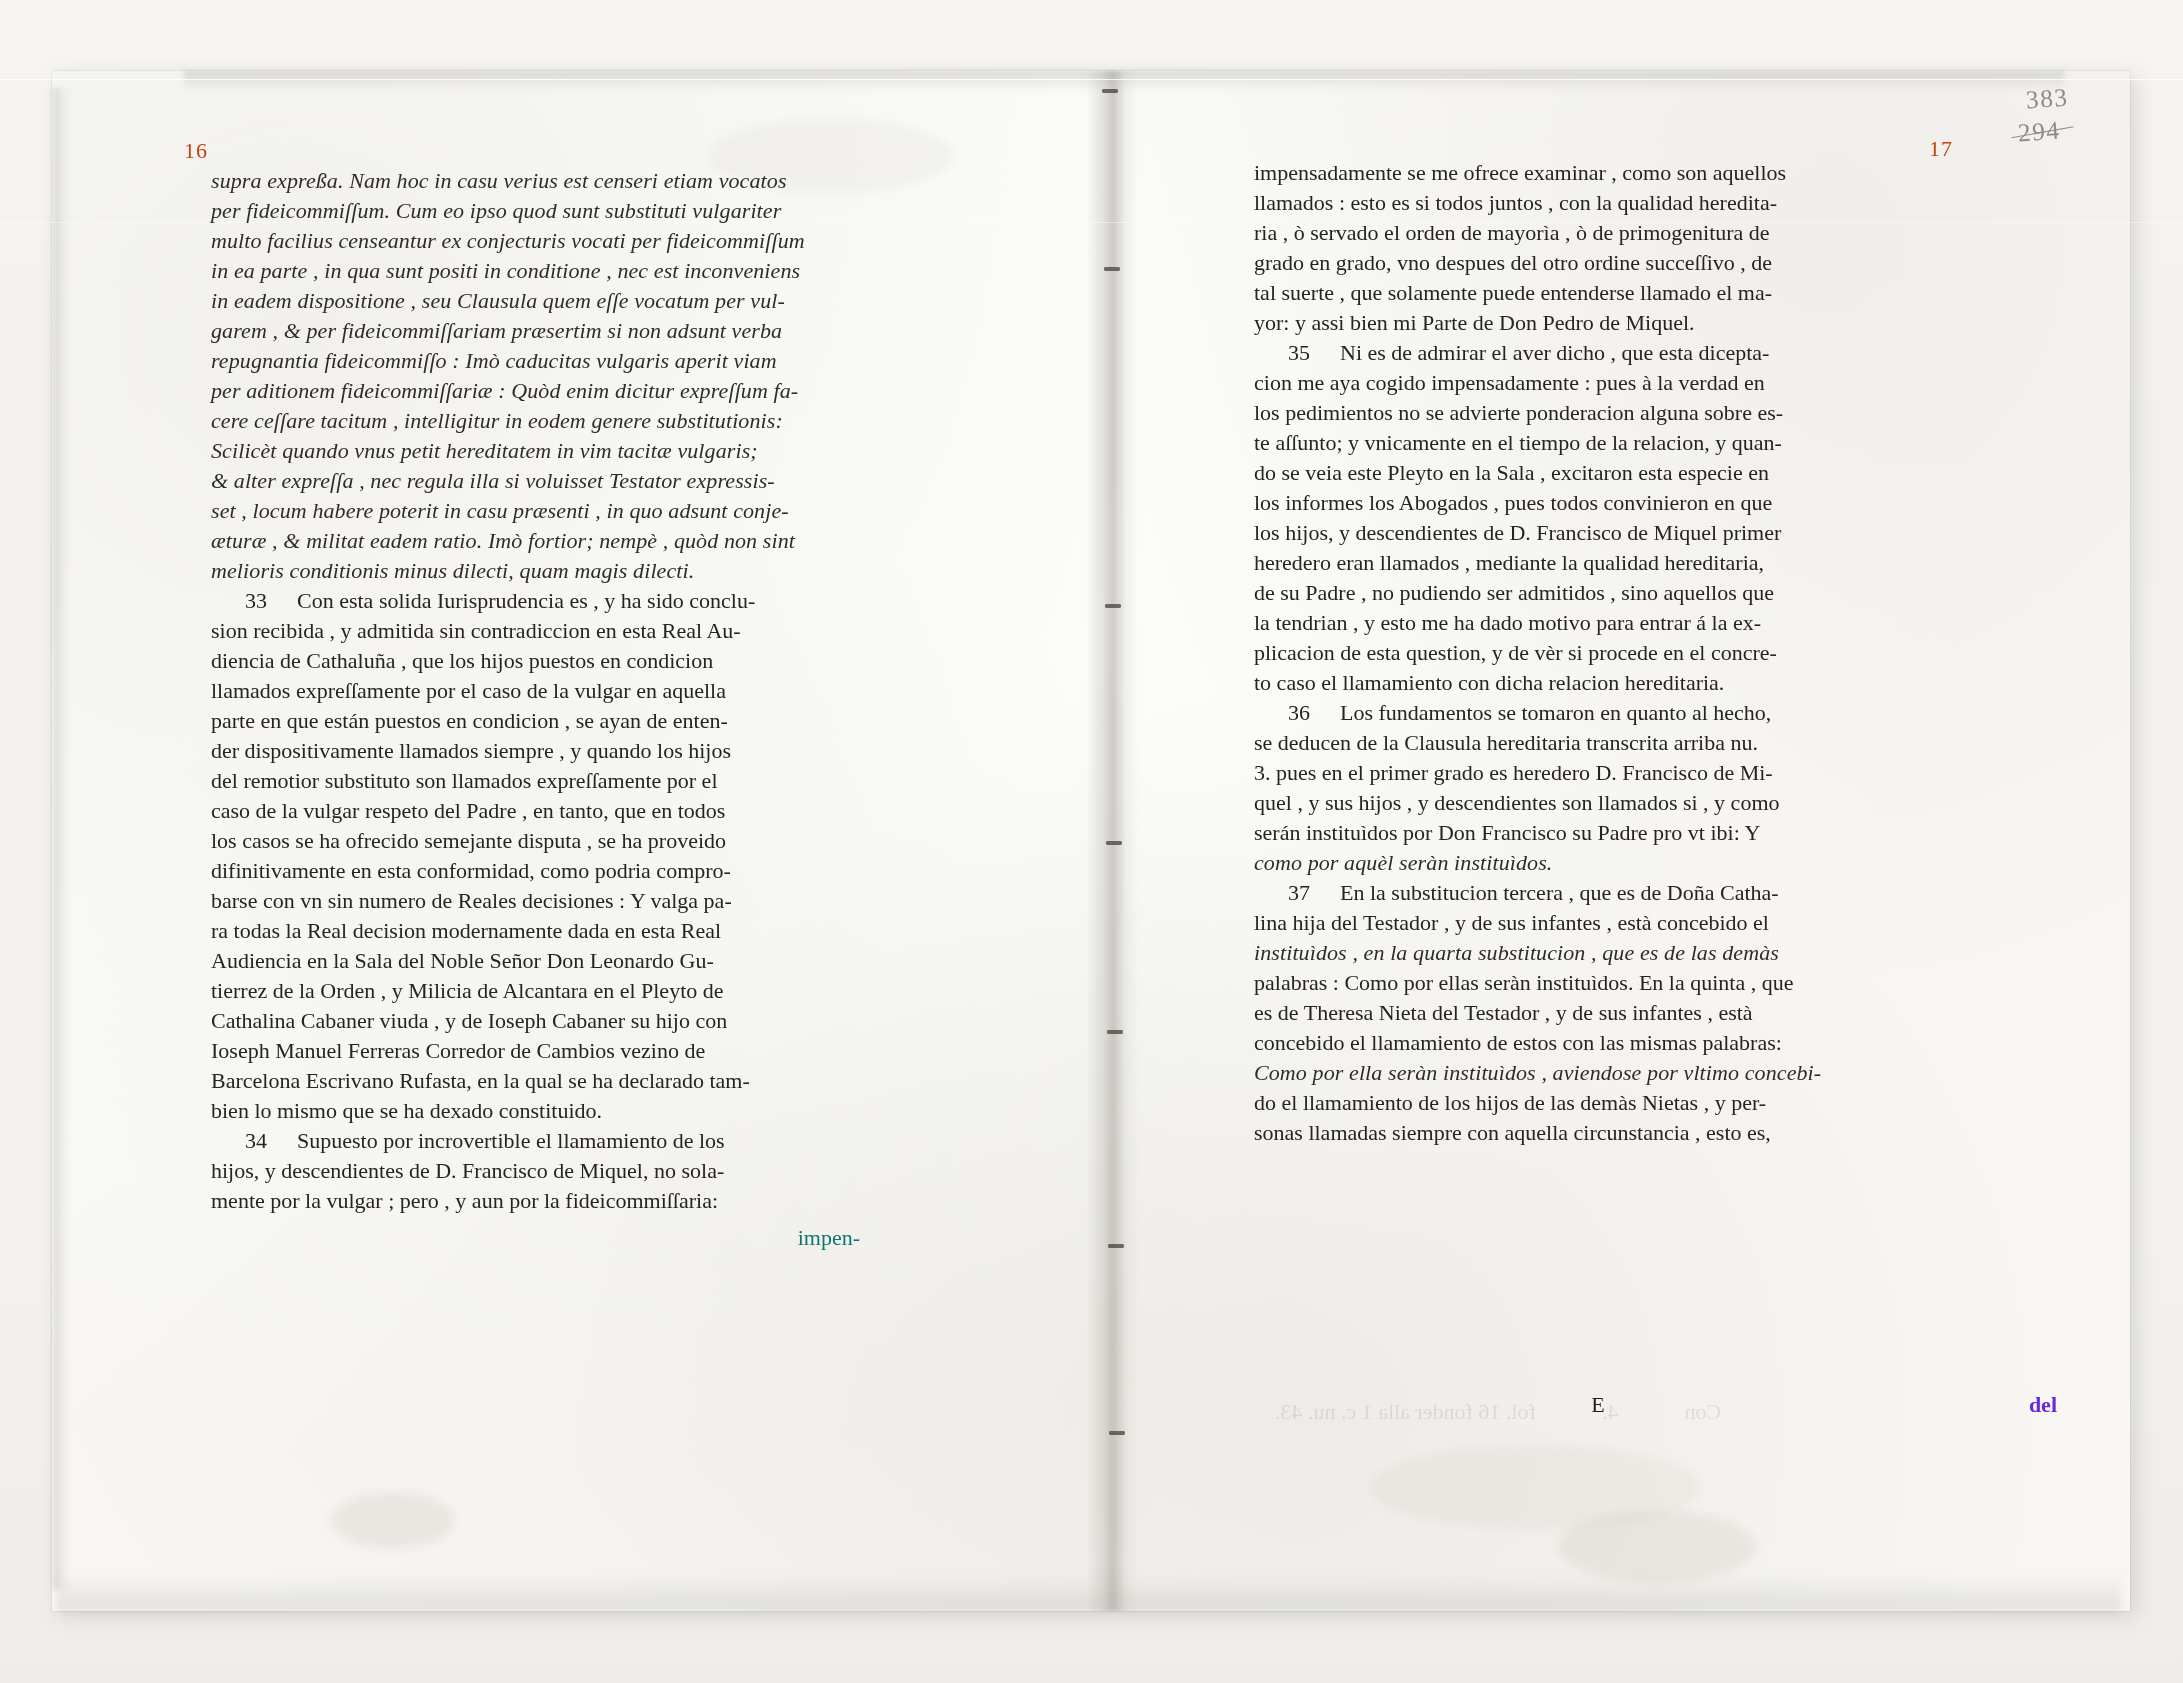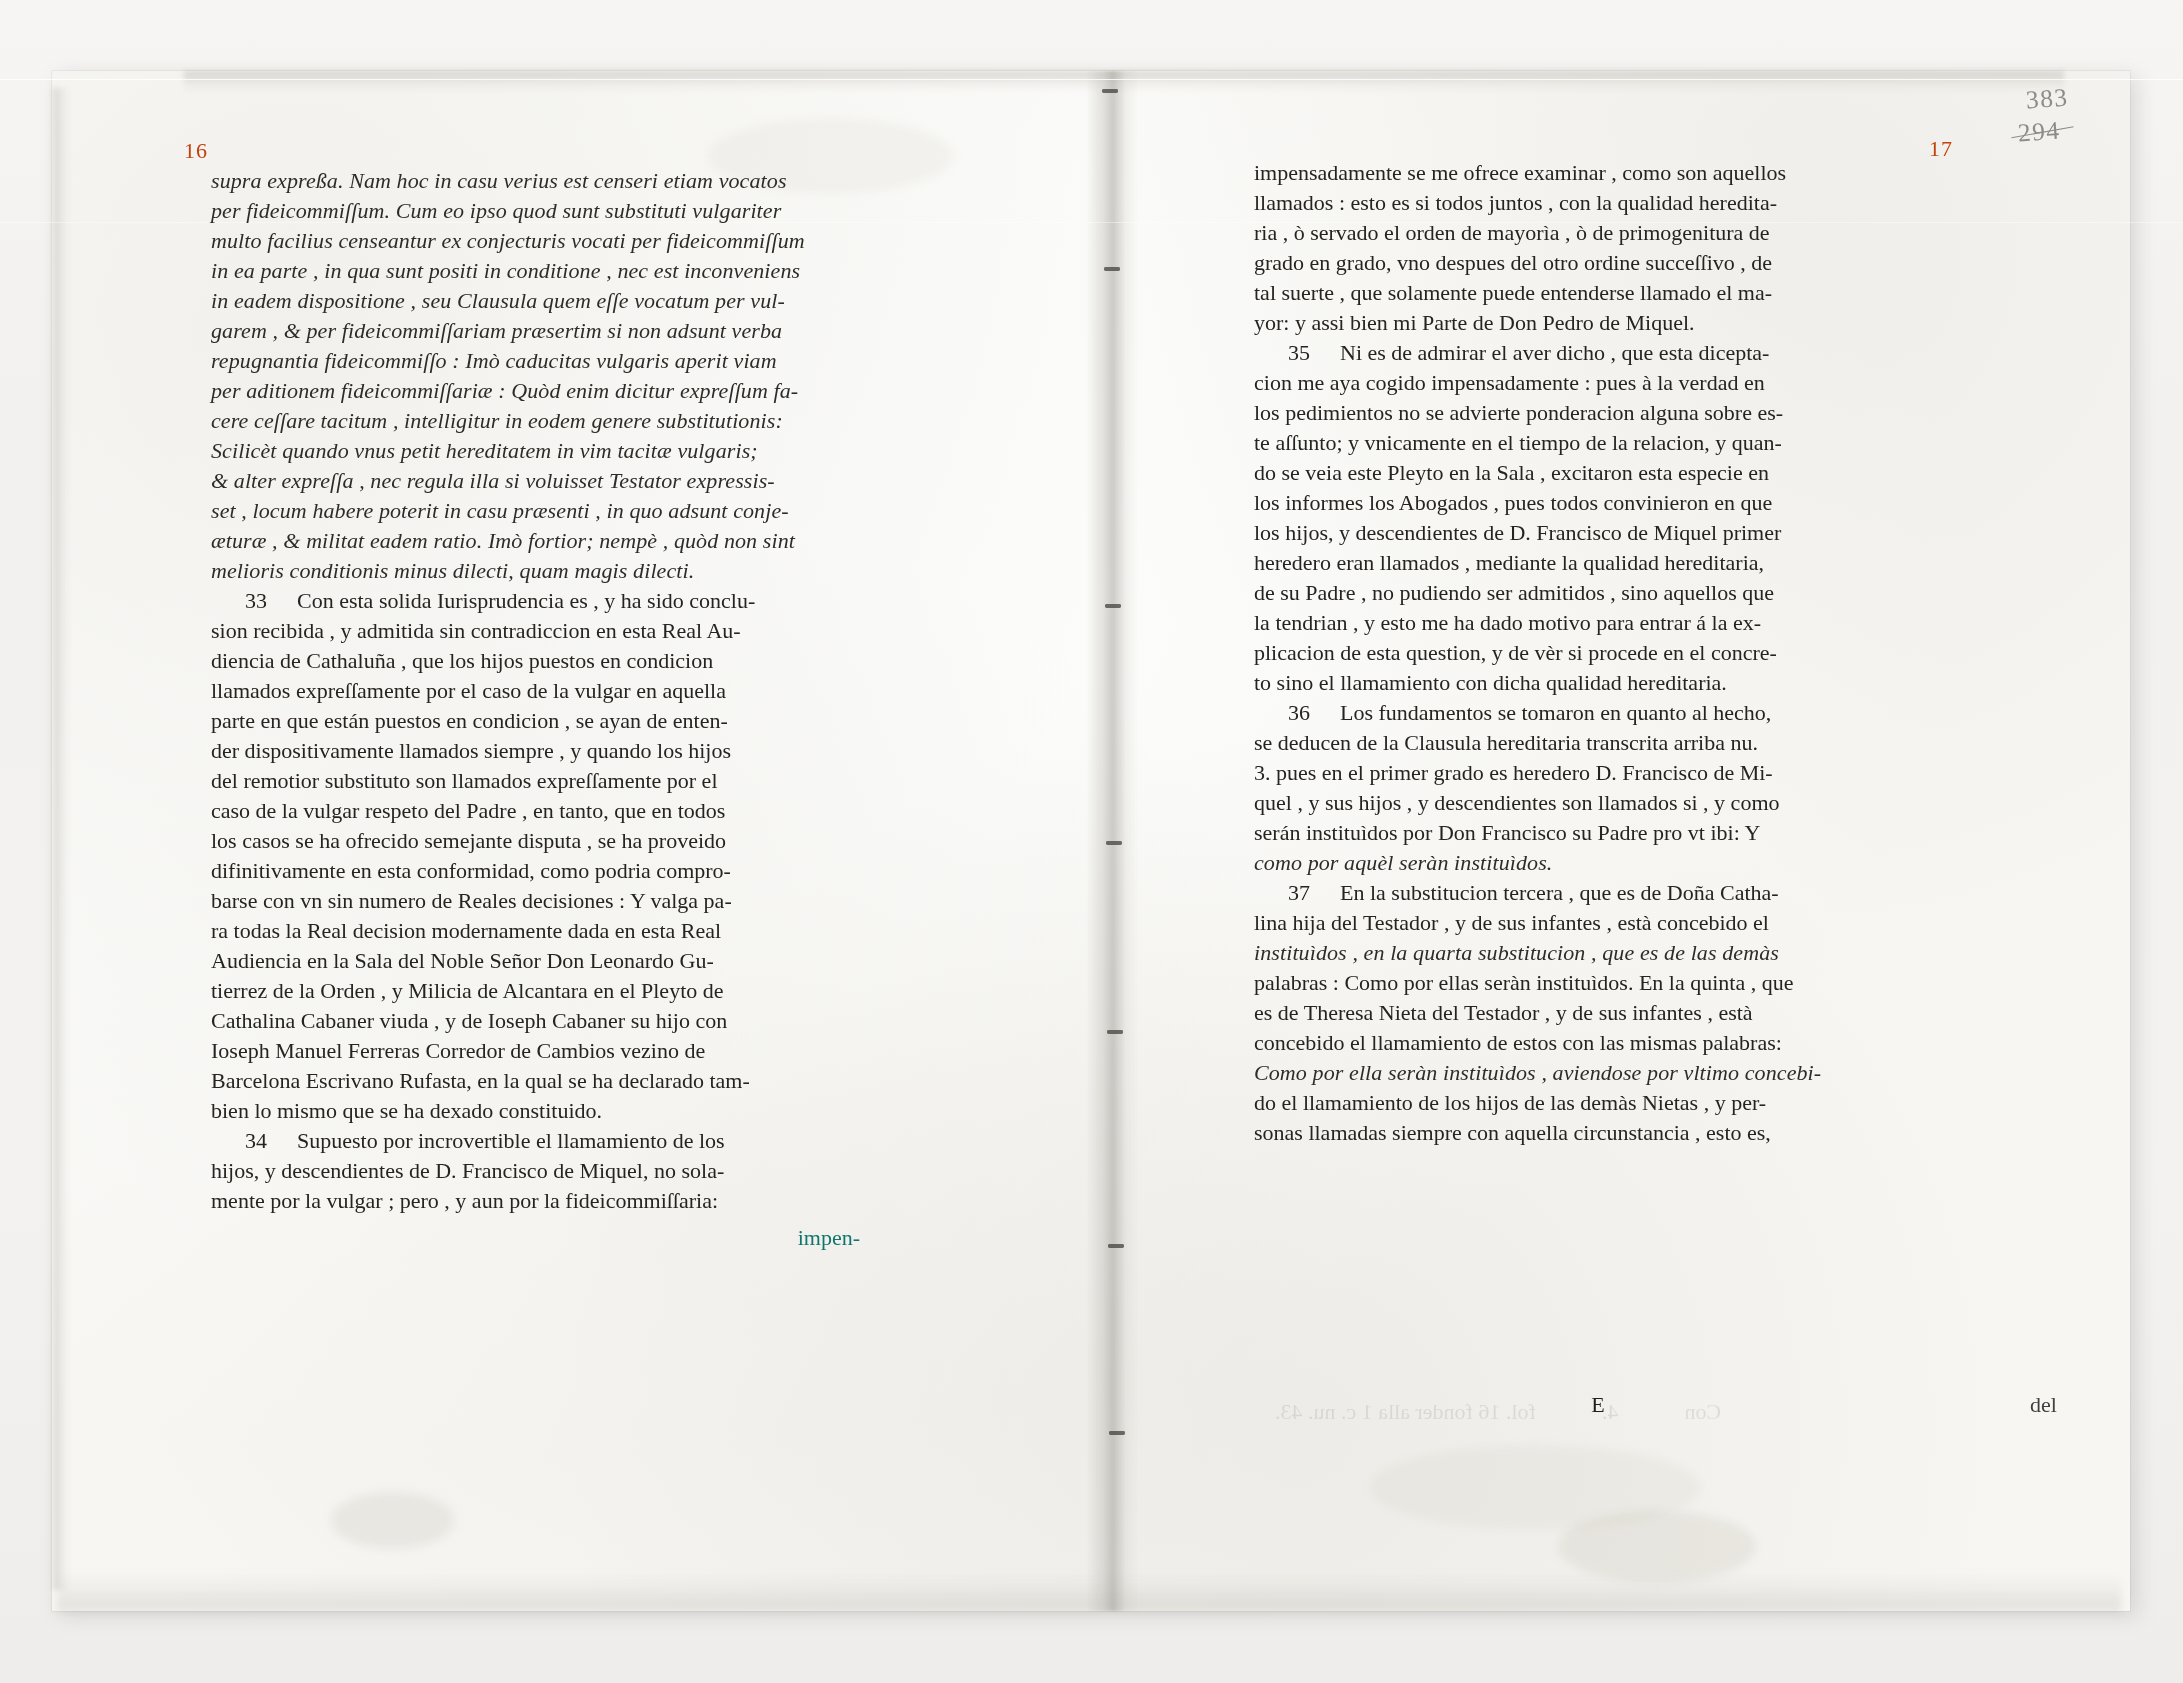--- a/index.html
+++ b/index.html
@@ -181,21 +181,21 @@
     top: 1392px;
     width: 803px;
     display: flex;
     align-items: baseline;
     justify-content: space-between;
     font-family: "Liberation Serif", serif;
     font-size: 22px;
     color: #2b2926;
   }
   .sig-mark { margin-left: 42%; color: #211f1d; }
-  .sig-catch { color: #404040; }
+  .sig-catch { color: #6d28d9; font-weight: bold; }
 
   
   .pencil {
     position: absolute;
     font-family: "Liberation Serif", serif;
     color: #8e8c88;
     letter-spacing: 1.4px;
   }
   .pencil-top  { left: 2026px; top: 84px; font-size: 25.5px; transform: rotate(-4deg); }
   .pencil-strk { left: 2018px; top: 117px; font-size: 25.5px; transform: rotate(-4deg); }
@@ -339,21 +339,21 @@
     <span class="ln">cion me aya cogido impensadamente : pues à la verdad en</span>
     <span class="ln">los pedimientos no se advierte ponderacion alguna sobre es-</span>
     <span class="ln">te aſſunto; y vnicamente en el tiempo de la relacion, y quan-</span>
     <span class="ln">do se veia este Pleyto en la Sala , excitaron esta especie en</span>
     <span class="ln">los informes los Abogados , pues todos convinieron en que</span>
     <span class="ln">los hijos, y descendientes de D. Francisco de Miquel primer</span>
     <span class="ln">heredero eran llamados , mediante la qualidad hereditaria,</span>
     <span class="ln">de su Padre , no pudiendo ser admitidos , sino aquellos que</span>
     <span class="ln">la tendrian , y esto me ha dado motivo para entrar á la ex-</span>
     <span class="ln">plicacion de esta question, y de vèr si procede en el concre-</span>
-    <span class="ln">to sino el llamamiento con dicha qualidad hereditaria.</span>
+    <span class="ln">to caso el llamamiento con dicha relacion hereditaria.</span>
 
     <span class="ln"><span style="display:inline-block;width:34px;"></span><span>36</span><span style="display:inline-block;width:30px;"></span><span>Los fundamentos se tomaron en quanto al hecho,</span></span>
     <span class="ln">se deducen de la Clausula hereditaria transcrita arriba nu.</span>
     <span class="ln">3. pues en el primer grado es heredero D. Francisco de Mi-</span>
     <span class="ln">quel , y sus hijos , y descendientes son llamados si , y como</span>
     <span class="ln">serán instituìdos por Don Francisco su Padre pro vt ibi: Y</span>
     <span class="ln it">como por aquèl seràn instituìdos.</span>
 
     <span class="ln"><span style="display:inline-block;width:34px;"></span><span>37</span><span style="display:inline-block;width:30px;"></span><span>En la substitucion tercera , que es de Doña Catha-</span></span>
     <span class="ln">lina hija del Testador , y de sus infantes , està concebido el</span>

